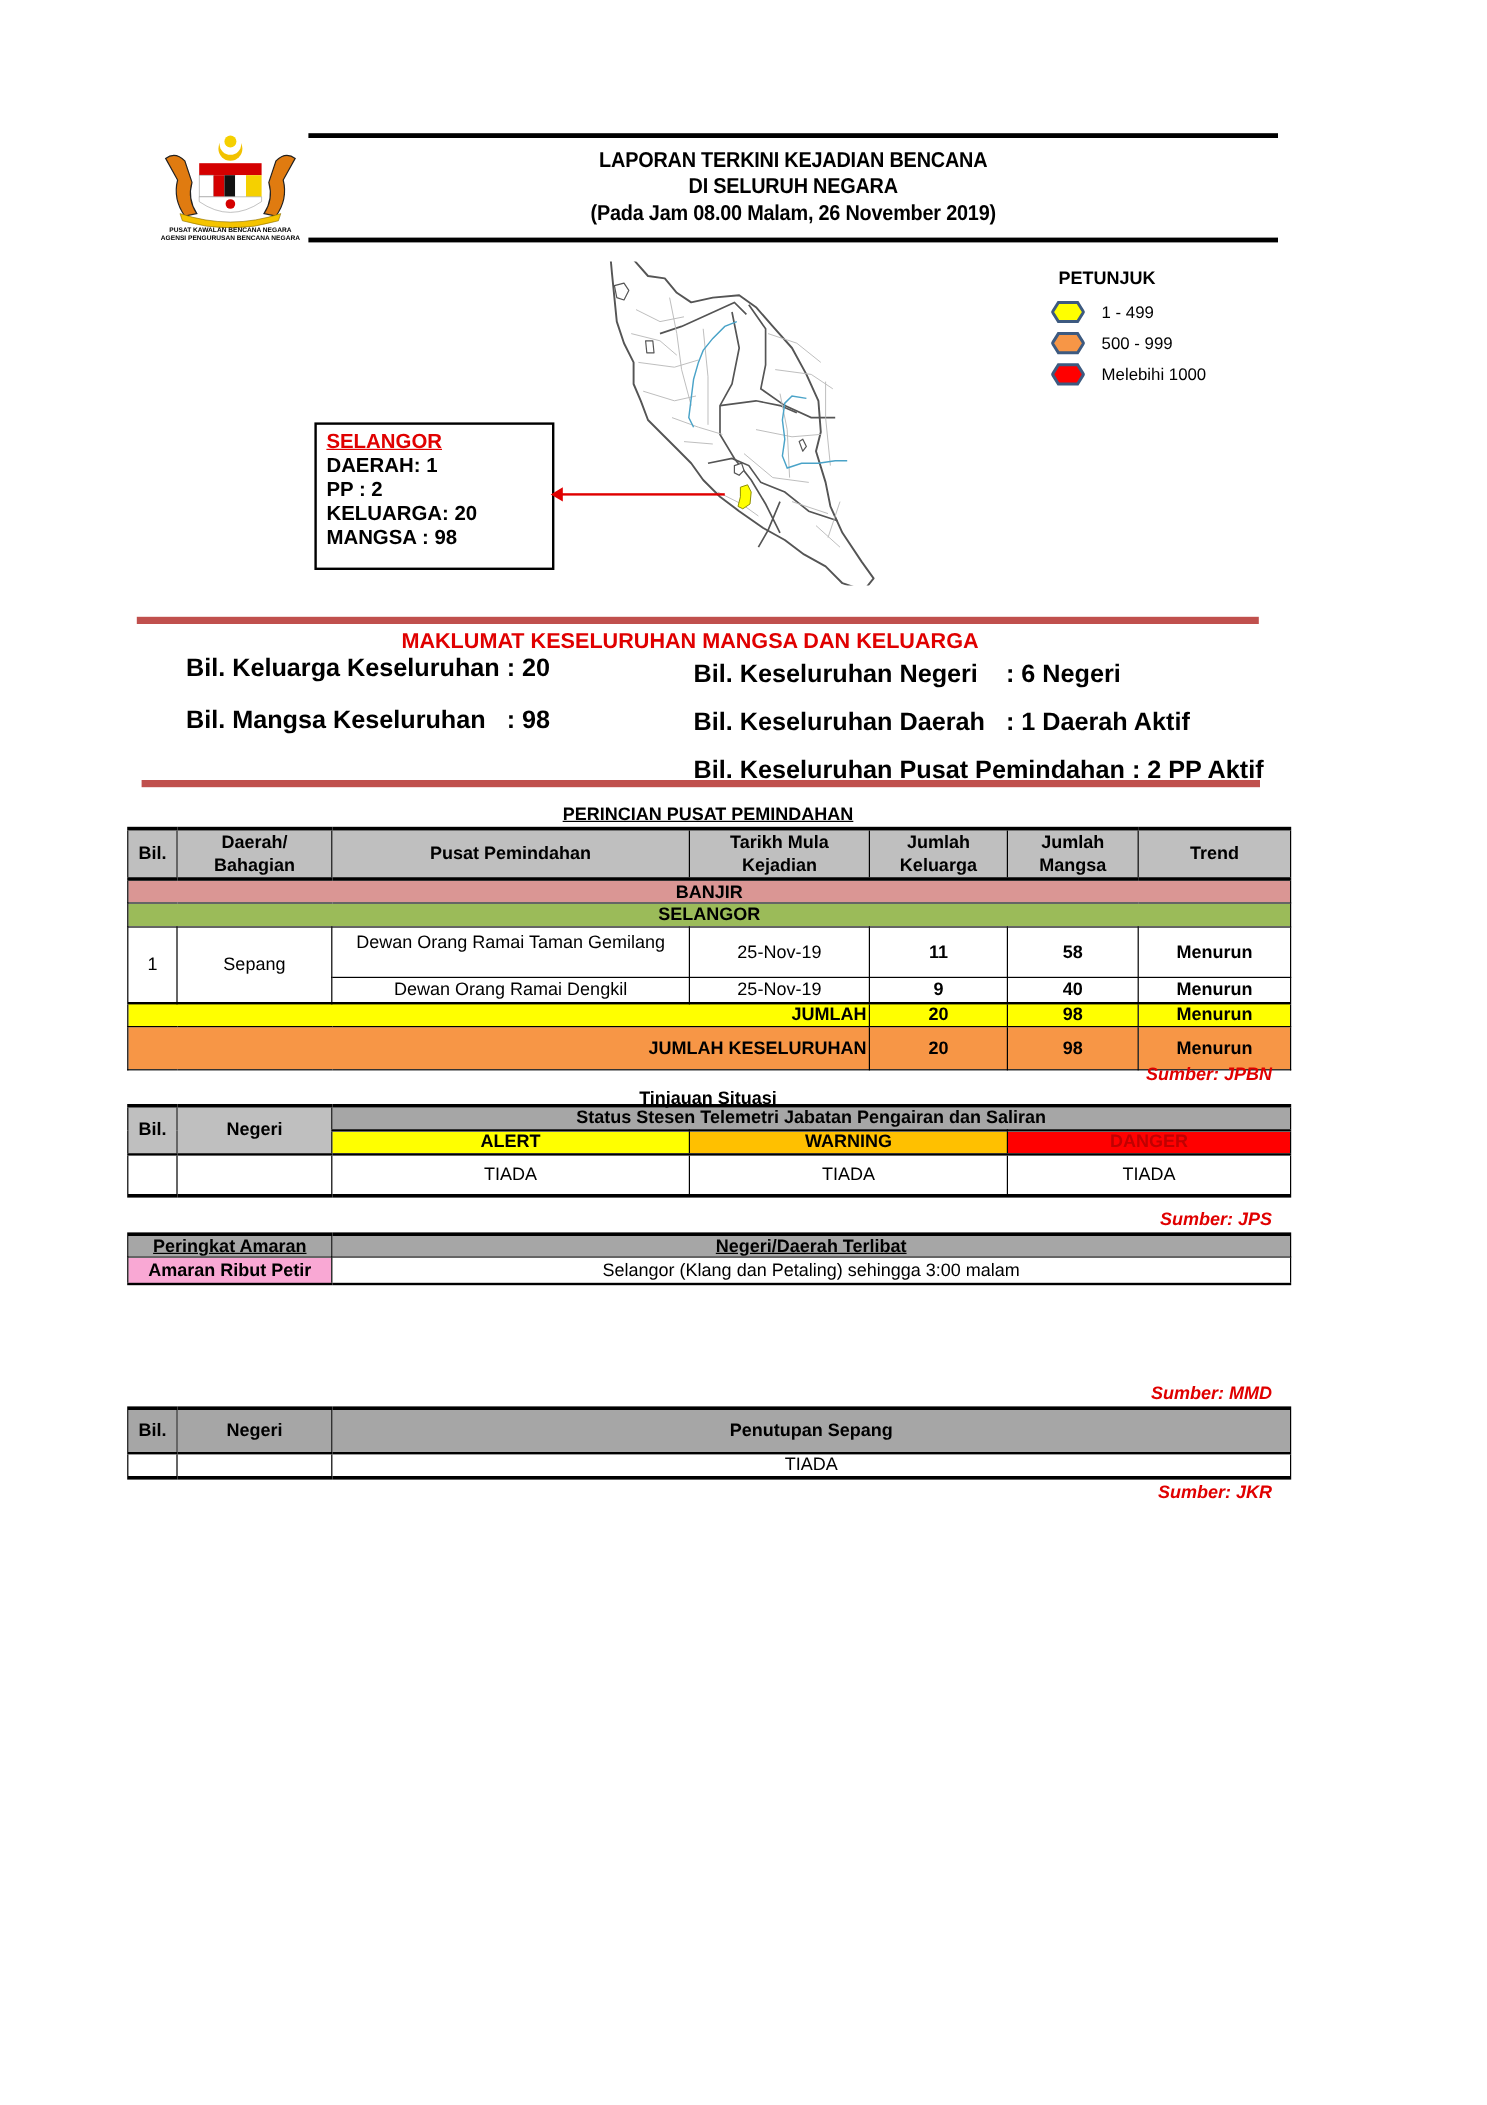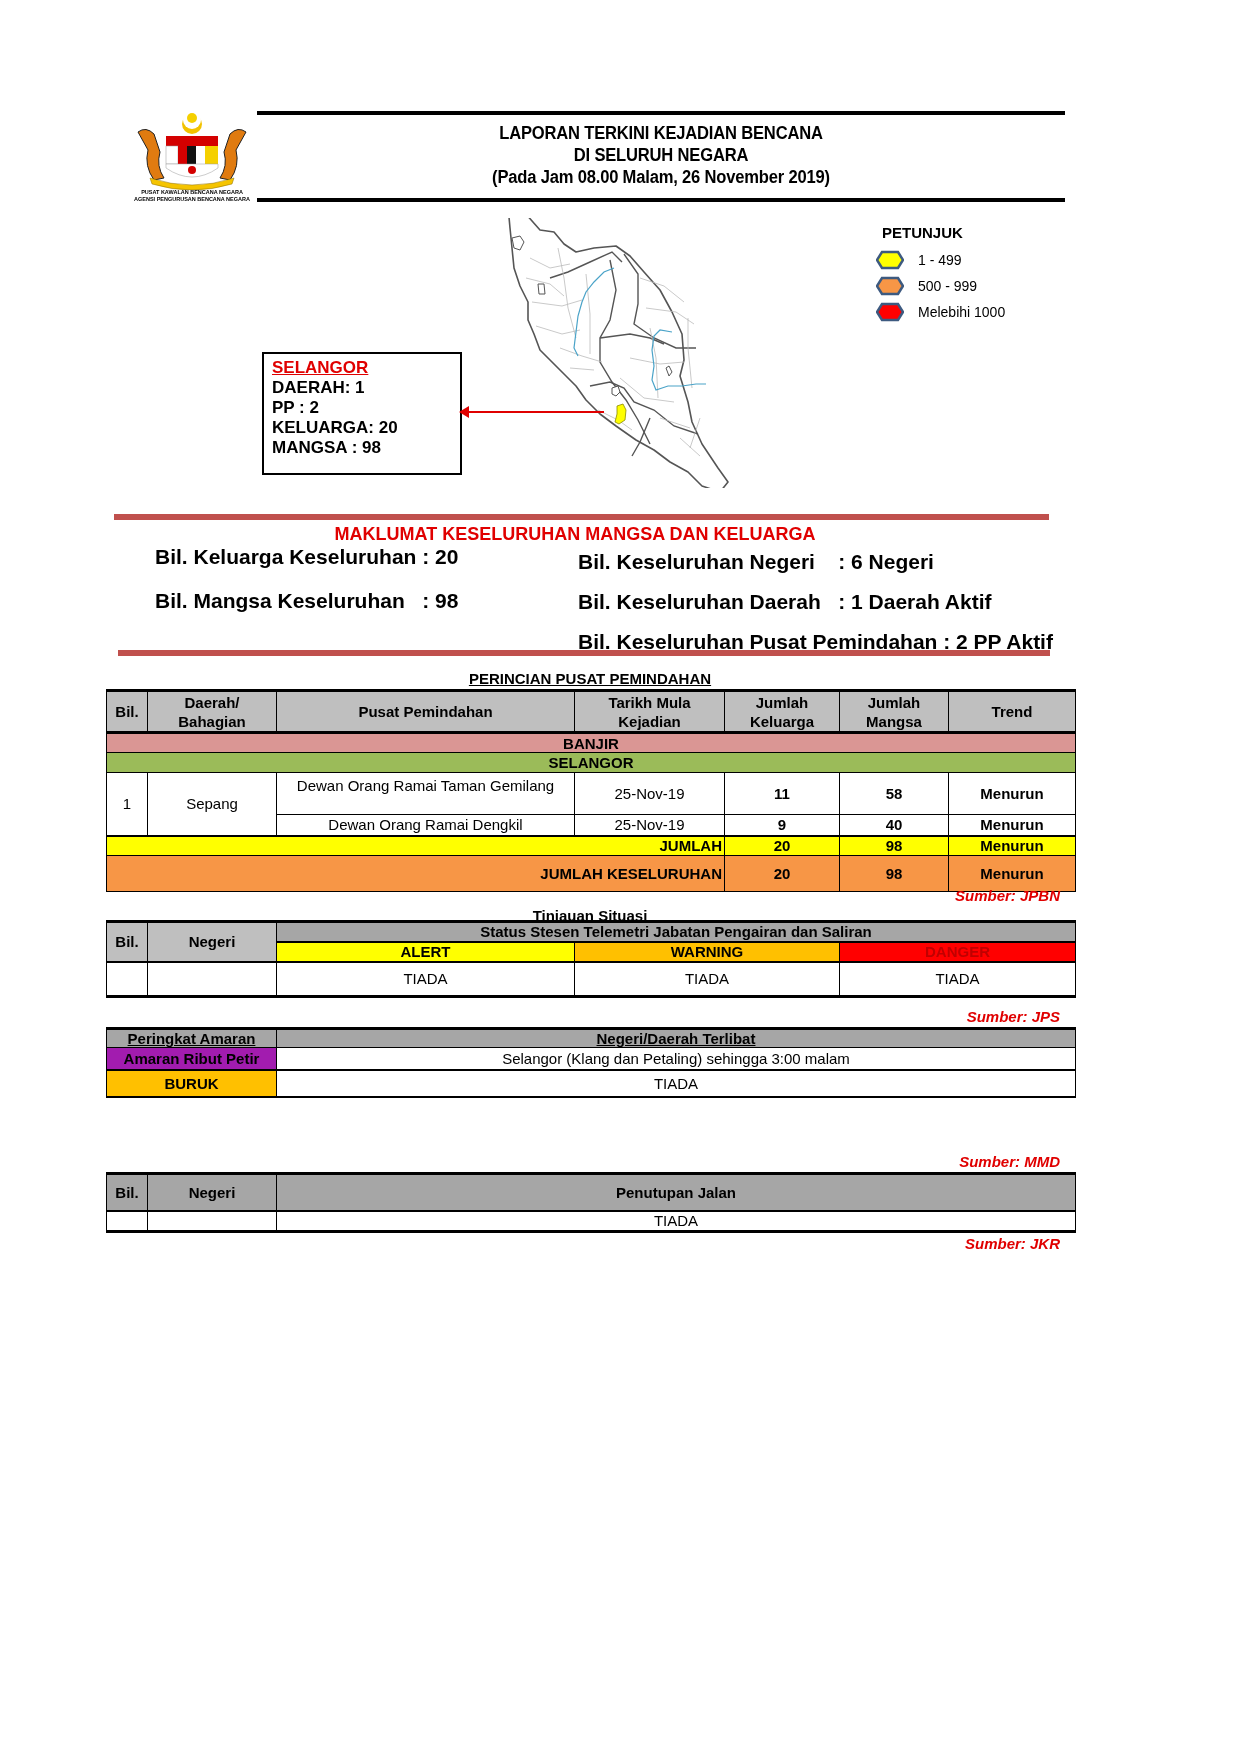--- a/index.html
+++ b/index.html
@@ -42,21 +42,21 @@
   table { border-collapse: collapse; position: absolute; table-layout: fixed; }
   td, th { font-family: "Liberation Sans", sans-serif; text-align: center; vertical-align: middle; padding: 0; overflow: hidden; white-space: nowrap; }
   .grey { background: #bfbfbf; }
   .darkgrey { background: #a6a6a6; }
   .pink { background: #da9694; }
   .green { background: #9bbb59; }
   .yellow { background: #ffff00; }
   .orange { background: #f79646; }
   .amber { background: #ffc000; }
   .red { background: #ff0000; }
-  .blue { background: #a21caf; }
+  .blue { background: #f9a8d4; }
   .b { font-weight: bold; }
   .tb2 { border-top: 2px solid #000; }
   .bb2 { border-bottom: 2px solid #000; }
 
   .t1 { left: 106px; top: 689px; width: 969px; font-size: 15px; }
   .t1 td { border: 1px solid #000; }
   .t1 .hdr td { font-weight: bold; font-size: 15px; line-height: 19px; border-top: 3px solid #000; border-bottom: 3px solid #000; }
 
   .caption { font-weight: bold; font-size: 15px; text-align: center; }
   .source { color: #e00000; font-weight: bold; font-style: italic; font-size: 15px; text-align: right; }
@@ -291,39 +291,35 @@
   </colgroup>
   <tbody>
       <tr style="height:17px;" class="darkgrey b">
     <td style="border-top:3px solid #000; text-decoration: underline;">Peringkat Amaran</td>
     <td style="border-top:3px solid #000; text-decoration: underline;">Negeri/Daerah Terlibat</td>
   </tr>
   <tr style="height:22px;">
     <td class="blue b" style="border-bottom:2px solid #000;">Amaran Ribut Petir</td>
     <td style="border-bottom:2px solid #000;">Selangor (Klang dan Petaling) sehingga 3:00 malam</td>
   </tr>
-  <tr style="height:27px;">
-    <td class="amber b" style="border-bottom:2px solid #000;">BURUK</td>
-    <td style="border-bottom:2px solid #000;">TIADA</td>
-  </tr>
 </tbody>
   </table>
 <div class="abs source" style="left:860px; top:1153px; width:200px;">Sumber: MMD</div>
 
 <table class="t4">
   <colgroup>
     <col style="width:41px">
       <col style="width:129px">
       <col style="width:799px">
   </colgroup>
   <tbody>
       <tr style="height:37px;" class="darkgrey b">
     <td style="border-top:3px solid #000; border-bottom:2px solid #000;">Bil.</td>
     <td style="border-top:3px solid #000; border-bottom:2px solid #000;">Negeri</td>
-    <td style="border-top:3px solid #000; border-bottom:2px solid #000;">Penutupan Jalan</td>
+    <td style="border-top:3px solid #000; border-bottom:2px solid #000;">Penutupan Sepang</td>
   </tr>
   <tr style="height:21px;">
     <td style="border-bottom:3px solid #000;"></td>
     <td style="border-bottom:3px solid #000;"></td>
     <td style="border-bottom:3px solid #000;">TIADA</td>
   </tr>
 </tbody>
   </table>
 <div class="abs source" style="left:860px; top:1235px; width:200px;">Sumber: JKR</div>
 

